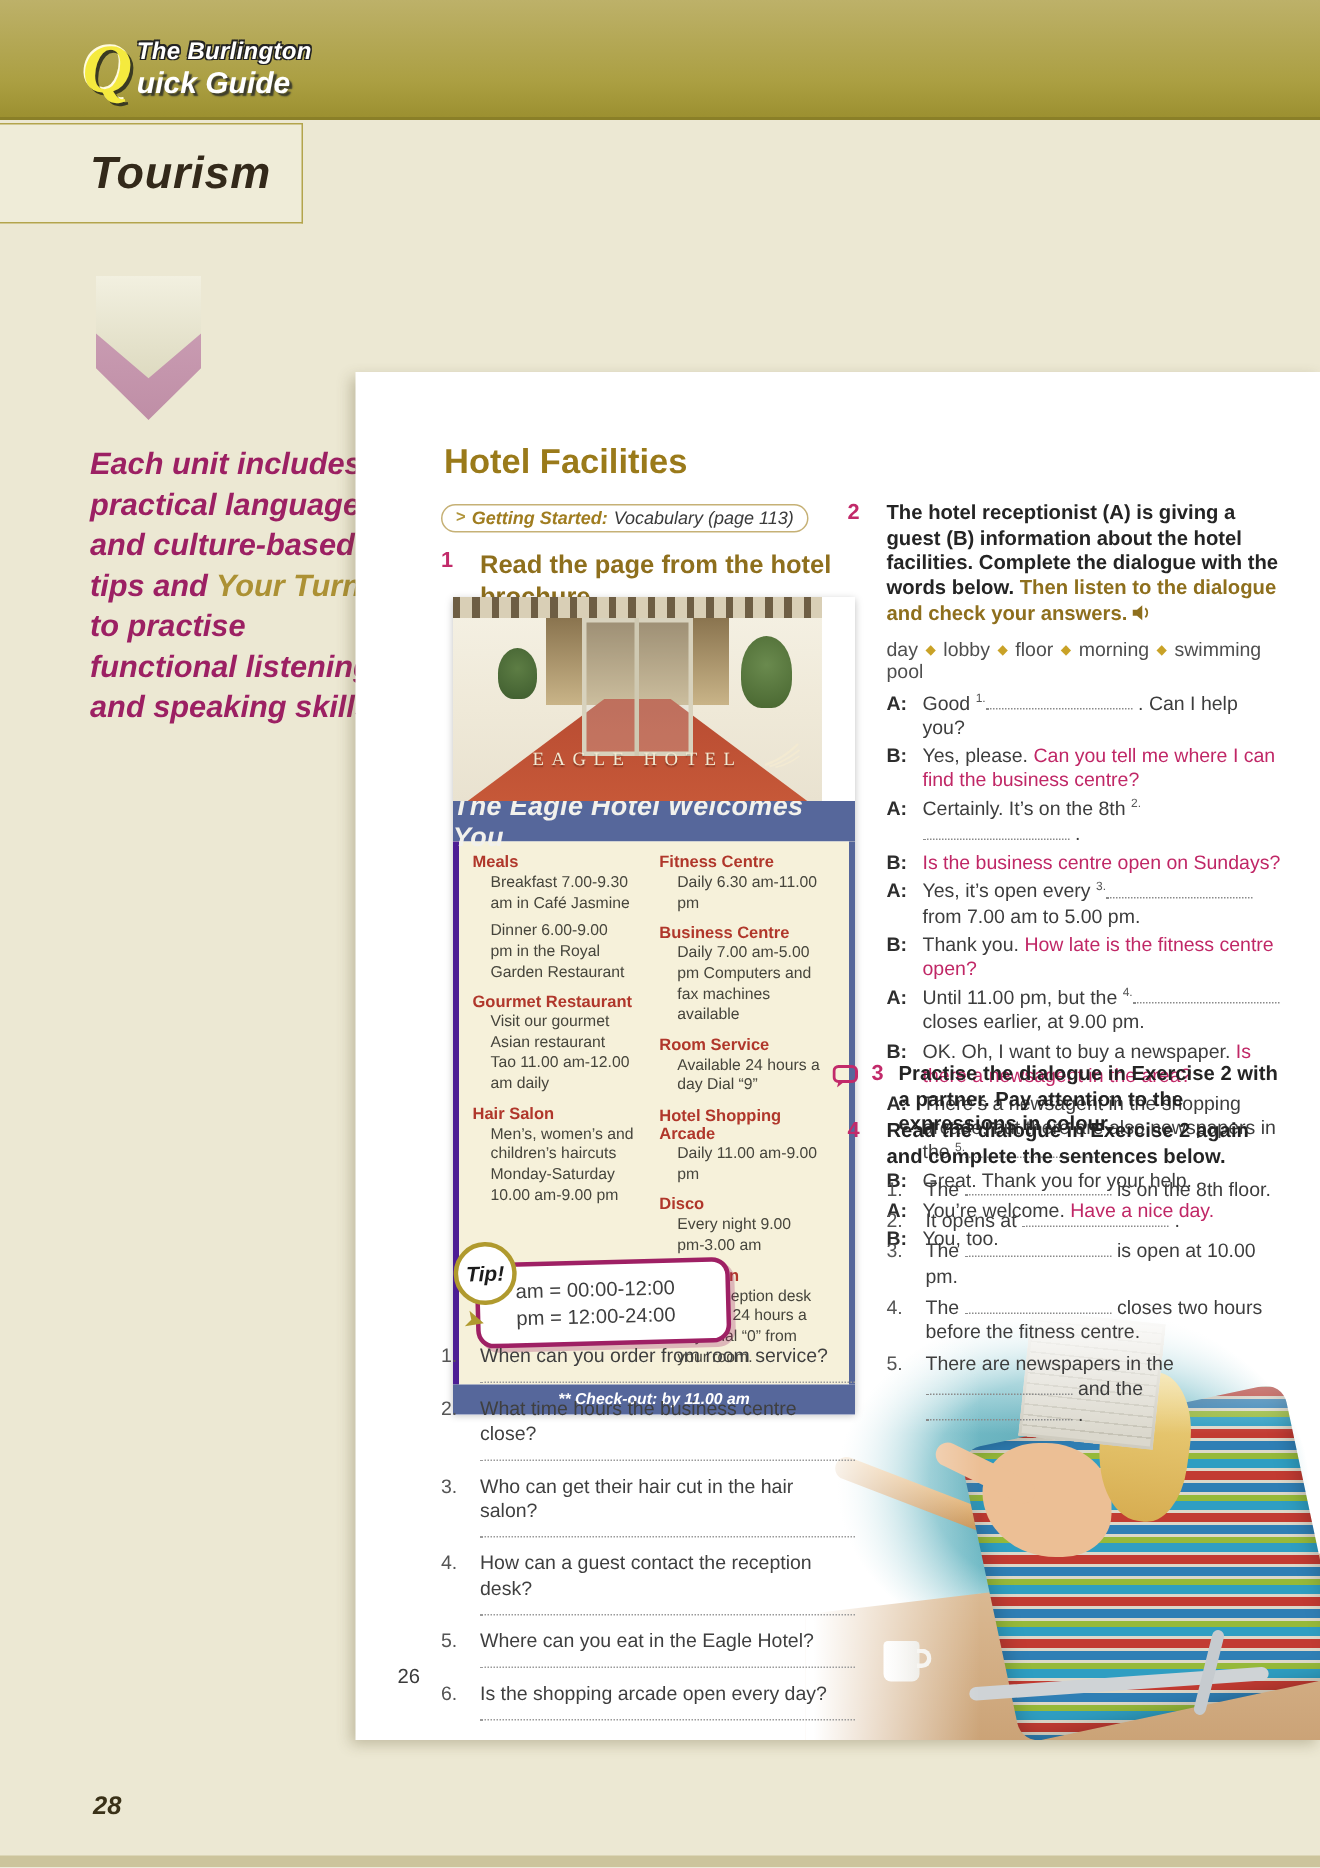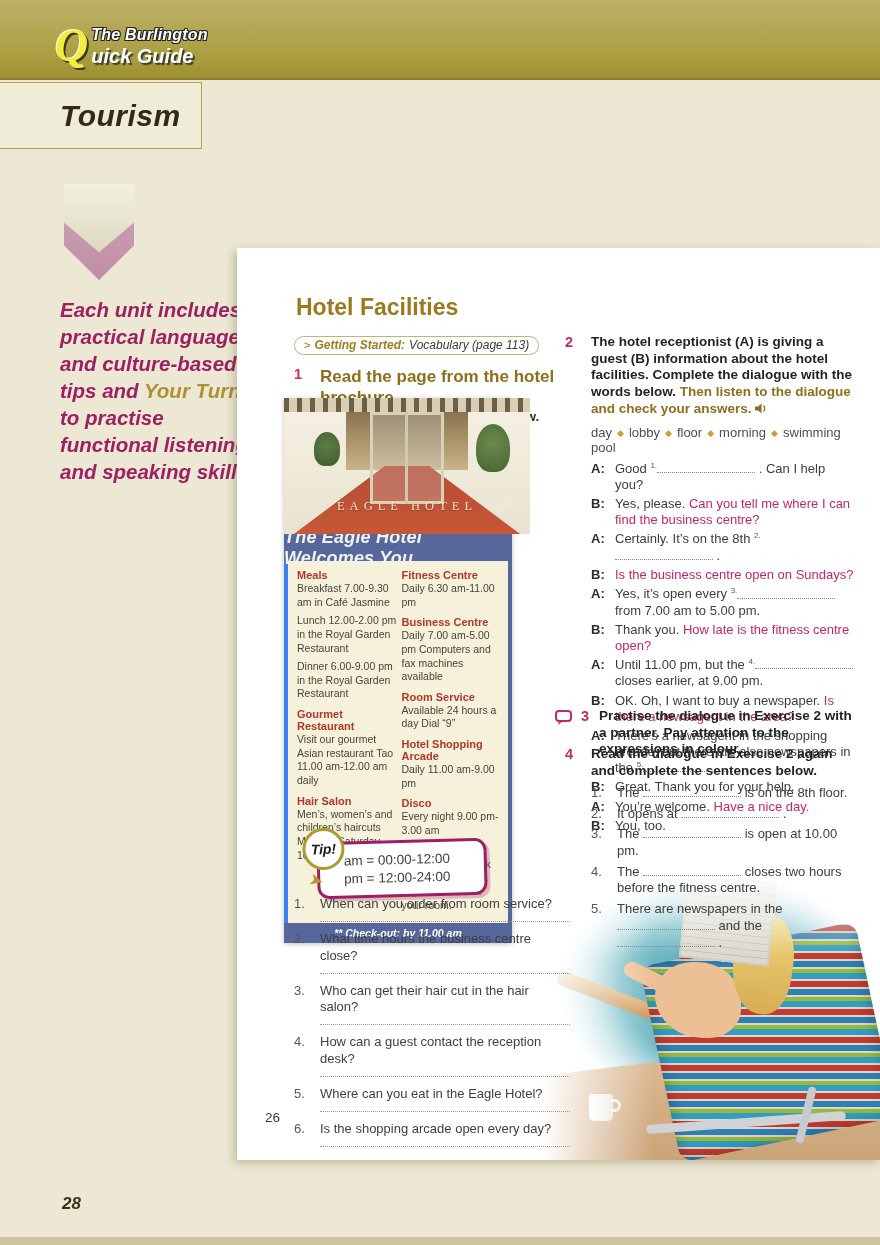--- a/index.html
+++ b/index.html
@@ -52,44 +52,44 @@
   .pill-rest{color:#3a3a3a;font-style:italic}
 
   .ex{display:flex}
   .ex-num{width:26px;font-weight:bold;color:#c22a6a;font-size:14.5px;flex:none}
   .ex-body{flex:1}
   #ex1{left:57px;top:118px;width:276px}
   .ex1-l1{color:#8e6f1d;font-weight:bold;font-size:17px;line-height:1.25}
   .ex1-l2{color:#2e2e2e;font-weight:bold;font-size:13.5px;line-height:1.25}
 
   
-  .brochure{left:47px;top:150px;width:228px;box-shadow:0 1px 5px rgba(0,0,0,.25)}
+  .brochure{left:65px;top:150px;width:268px;box-shadow:0 1px 5px rgba(0,0,0,.25)}
   .photo{position:relative;width:246px;height:136px;overflow:hidden;
     background:linear-gradient(180deg,#f5f1e4 0%,#efe9d8 55%,#e9e2d0 100%)}
   .photo *{position:absolute}
   .ceiling{left:0;top:0;width:246px;height:14px;
     background:repeating-linear-gradient(90deg,#6e5e44 0 5px,#d9cfb6 5px 13px)}
   .backwall{left:62px;top:14px;width:122px;height:58px;background:linear-gradient(180deg,#8a744f,#c9b488)}
   .doorframe{left:86px;top:14px;width:74px;height:92px;border:3px solid #d8d2bd;background:rgba(210,220,225,.25)}
   .doorbar{left:121px;top:14px;width:3px;height:92px;background:#cfc9b2}
   .plant1{left:30px;top:34px;width:26px;height:34px;background:radial-gradient(circle at 50% 40%,#5d7d44,#3e5c2e);border-radius:50% 50% 40% 40%}
   .plant2{left:192px;top:26px;width:34px;height:48px;background:radial-gradient(circle at 50% 40%,#6a8a4e,#47652f);border-radius:50% 50% 40% 40%}
   .carpet{left:0;top:0;width:246px;height:136px;background:linear-gradient(180deg,#a93f2c,#c65838);
     clip-path:polygon(41% 50%,59% 50%,96% 100%,4% 100%)}
   .hotel-name{left:0;right:0;top:101px;text-align:center;font-family:"Liberation Serif",serif;
     font-size:12.5px;letter-spacing:5px;color:#f3ead2;text-shadow:0 1px 1px rgba(0,0,0,.35)}
   .swoosh{left:206px;top:96px}
   .welcome{height:27px;background:#56679b;color:#f2f1ec;display:flex;align-items:center;justify-content:center;
     font-size:18px;font-weight:bold;font-style:italic;letter-spacing:.2px}
-  .b-body{display:flex;background:#f6f1da;border-left:4px solid #3b82f6;border-right:4px solid #56679b;
+  .b-body{display:flex;background:#f6f1da;border-left:4px solid #4c1d95;border-right:4px solid #56679b;
     padding:6px 2px 6px 9px;min-height:241px}
   .b-col{width:50%;padding-right:5px}
   .b-sec .b-head{color:#b0372b;font-weight:bold;font-size:11px;margin-top:7px}
   .b-sec:first-child .b-head{margin-top:2px}
-  .b-sec p{margin:1px 0 5px;font-size:10.5px;color:#46453c;line-height:1.3}
+  .b-sec p{margin:1px 12px 5px;font-size:10.5px;color:#46453c;line-height:1.3}
   .b-foot{height:20px;background:#56679b;color:#fff;display:flex;align-items:center;justify-content:center;
     font-size:10.5px;font-weight:bold;font-style:italic}
 
   
   .tip{left:80px;top:592px;width:170px;background:#fff;border:3.5px solid #9e2064;border-radius:12px;
     transform:rotate(-1.5deg);padding:8px 8px 7px 24px;box-shadow:3px 3px 0 rgba(158,32,100,.28)}
   .tip-circle{position:absolute;left:-17px;top:-17px;width:42px;height:42px;background:#fff;
     border:3.5px solid #b09a2e;border-radius:50%;display:flex;align-items:center;justify-content:center;
     font-weight:bold;font-style:italic;font-size:14px;color:#1c1c1c}
   .tip-arrow{position:absolute;left:-10px;top:26px;color:#b09a2e;font-size:15px;font-weight:bold;transform:rotate(18deg)}
@@ -217,21 +217,20 @@
           <path d="M5 17 Q15 14 25 6" stroke="#f3ead2" stroke-width="1.3" fill="none"></path>
           <path d="M9 17.5 Q17 16 25 10" stroke="#f3ead2" stroke-width="1" fill="none"></path>
         </svg>
       </div>
       <div class="welcome">The Eagle Hotel Welcomes You</div>
       <div class="b-body">
         <div class="b-col" id="b-left">
             <div class="b-sec">
               <div class="b-head">Meals</div>
               <p>Breakfast 7.00-9.30 am in Café Jasmine</p>
-              <p>Lunch 12.00-2.00 pm in the Royal Garden Restaurant</p>
               <p>Dinner 6.00-9.00 pm in the Royal Garden Restaurant</p>
             </div>
             <div class="b-sec">
               <div class="b-head">Gourmet Restaurant</div>
               <p>Visit our gourmet Asian restaurant Tao 11.00 am-12.00 am daily</p>
             </div>
             <div class="b-sec">
               <div class="b-head">Hair Salon</div>
               <p>Men’s, women’s and children’s haircuts Monday-Saturday 10.00 am-9.00 pm</p>
             </div>

